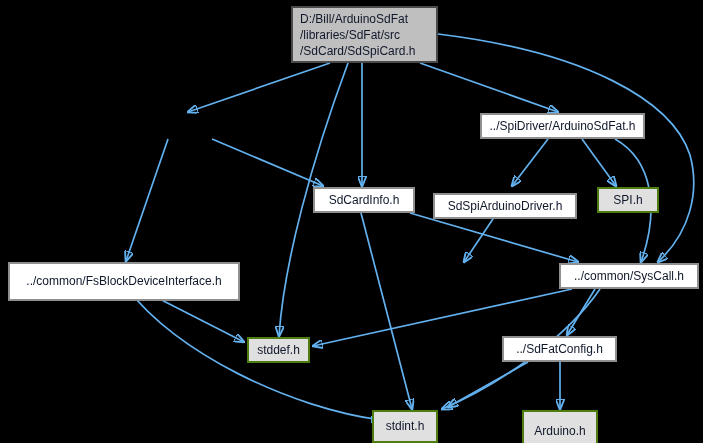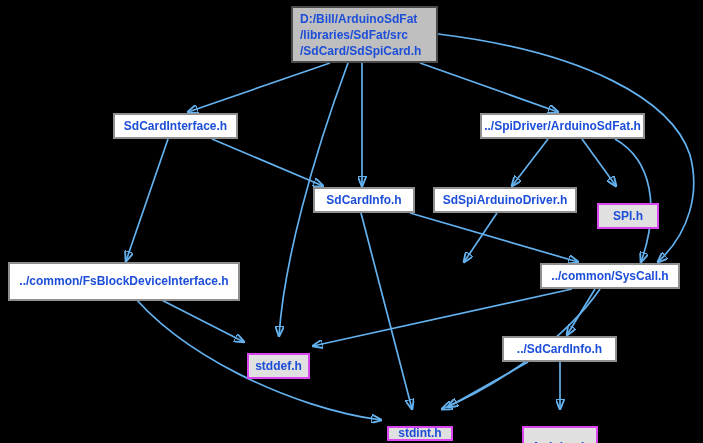--- a/index.html
+++ b/index.html
@@ -5,29 +5,29 @@
   html,body{margin:0;padding:0;background:#000;}
   .canvas{
     position:relative;width:703px;height:443px;background:#000;overflow:hidden;
     font-family:"Liberation Sans","DejaVu Sans",sans-serif;
   }
   svg.edges{position:absolute;left:0;top:0;z-index:0;}
   svg.edges path{fill:none;stroke:#63b1ee;stroke-width:1.7px;}
   .node{
     position:absolute;z-index:1;box-sizing:border-box;
     display:flex;align-items:center;justify-content:center;
-    background:#ffffff;border:2px solid #8f8f8f;color:#1d4ed8;
-    font-size:12px;line-height:15px;white-space:nowrap;text-align:center;font-weight:bold;
+    background:#ffffff;border:2px solid #8f8f8f;color:#0f172a;
+    font-size:12px;line-height:15px;white-space:nowrap;text-align:center;
   }
   .node.root{
     background:#bfbfbf;border:2px solid #4a4a4a;
     justify-content:flex-start;text-align:left;
     white-space:pre-line;padding-left:7px;line-height:16px;
   }
-  .node.ext{background:#e0e0e0;border:2px solid #d946ef;margin-top:16px;}
+  .node.ext{background:#e0e0e0;border:2px solid #4d7c0f;}
 </style>
 </head>
 <body>
 
 <div class="canvas">
 
   <svg class="edges" width="703" height="443" viewBox="0 0 703 443">
     <defs>
       <marker id="arrow" viewBox="0 0 10 8" refX="9" refY="4" markerWidth="11" markerHeight="9" orient="auto" markerUnits="userSpaceOnUse">
         <path d="M0,0 L10,4 L0,8 z" fill="#63b1ee" stroke="none"></path>
@@ -53,36 +53,35 @@
     <path d="M600,289 C565,340 495,387 442,409" marker-end="url(#arrow)"></path>
     <path d="M595,289 L567,335" marker-end="url(#arrow)"></path>
     <path d="M528,362 L448,407" marker-end="url(#arrow)"></path>
     <path d="M560,362 L560,409" marker-end="url(#arrow)"></path>
   </svg>
 
   <div class="node root" style="left:291px;top:6px;width:147px;height:57px">D:/Bill/ArduinoSdFat
 /libraries/SdFat/src
 /SdCard/SdSpiCard.h</div>
 
-  <div class="node" style="left:113px;top:113px;width:125px;height:26px">SdCardInterface.h</div>
 
   <div class="node" style="left:480px;top:113px;width:165px;height:26px">../SpiDriver/ArduinoSdFat.h</div>
 
   <div class="node" style="left:313px;top:187px;width:102px;height:26px">SdCardInfo.h</div>
 
-  <div class="node" style="left:433px;top:187px;width:144px;height:26px">SdSpiArduinoDriver.h</div>
+  <div class="node" style="left:433px;top:193px;width:144px;height:26px">SdSpiArduinoDriver.h</div>
 
   <div class="node ext" style="left:597px;top:187px;width:62px;height:26px">SPI.h</div>
 
   <div class="node" style="left:8px;top:262px;width:232px;height:39px">../common/FsBlockDeviceInterface.h</div>
 
 
-  <div class="node" style="left:540px;top:263px;width:140px;height:26px">../common/SysCall.h</div>
+  <div class="node" style="left:559px;top:263px;width:140px;height:26px">../common/SysCall.h</div>
 
   <div class="node ext" style="left:247px;top:337px;width:63px;height:26px">stddef.h</div>
 
-  <div class="node" style="left:502px;top:336px;width:115px;height:26px">../SdCardInfo.h</div>
+  <div class="node" style="left:502px;top:336px;width:115px;height:26px">../SdFatConfig.h</div>
 
-  <div class="node ext" style="left:387px;top:410px;width:66px;height:15px">stdint.h</div>
+  <div class="node ext" style="left:372px;top:410px;width:66px;height:33px">stdint.h</div>
 
   <div class="node ext" style="left:522px;top:410px;width:76px;height:42px">Arduino.h</div>
 
 </div>
 
 </body></html>

